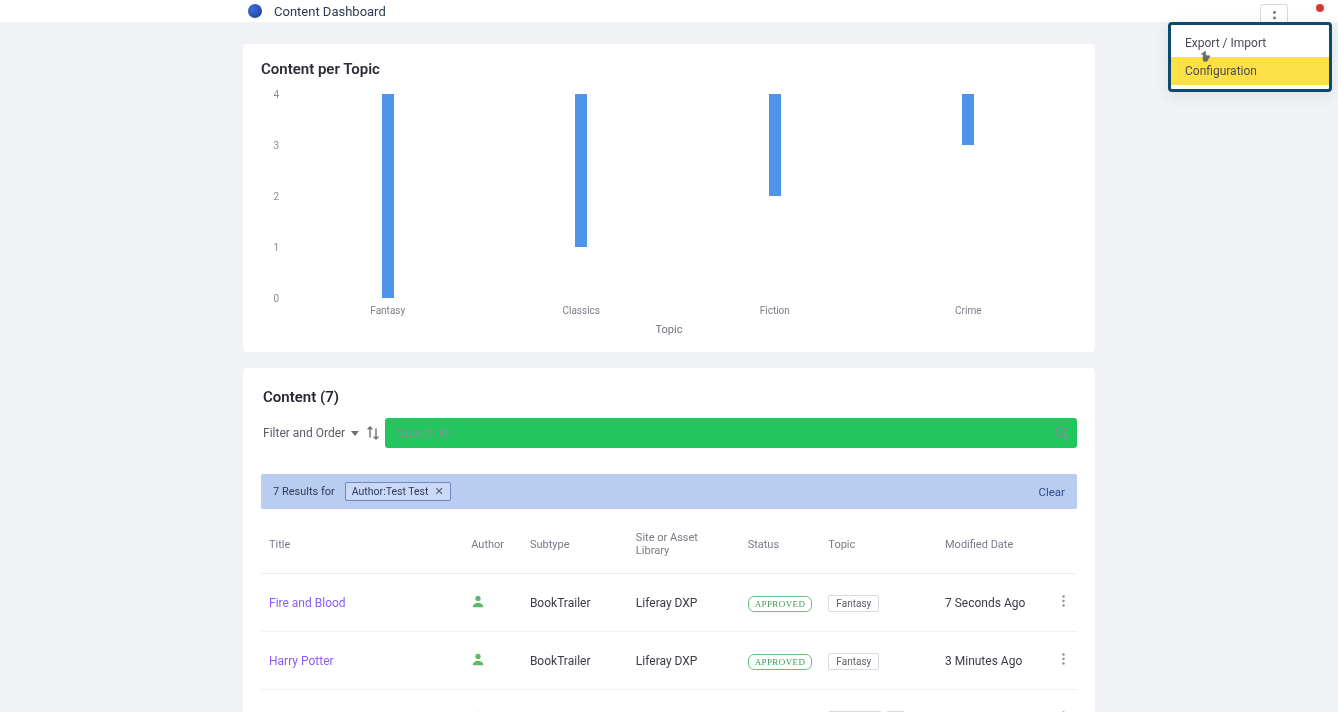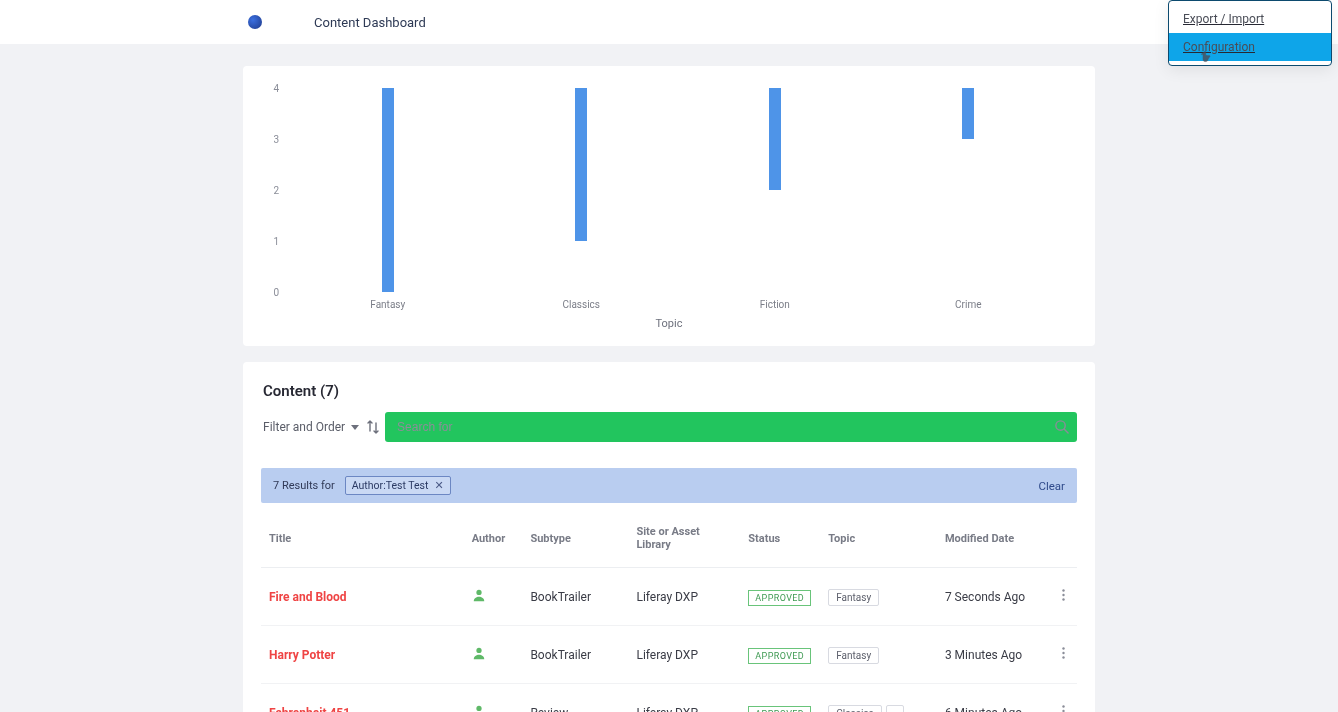--- a/index.html
+++ b/index.html
@@ -7,26 +7,25 @@
     font-family: -apple-system, BlinkMacSystemFont, "Segoe UI", Roboto, sans-serif;
     background: #f1f2f5;
     color: #272833;
     font-size: 13px;
     overflow-x: hidden;
   }
 
   
   .topbar {
     background: #fff;
-    height: 44px;
+    height: 22px;
     display: flex;
     align-items: center;
     padding: 0 4px 0 248px;
     position: relative;
-    gap: 40px;
   }
   .brand-dot {
     width: 14px; height: 14px; border-radius: 50%;
     background: radial-gradient(circle at 35% 35%, #3b6fe0, #1e3a8a);
     margin-right: 12px;
   }
   .brand-title { font-size: 13px; color: #2e3a55; }
 
   .topbar-right {
     position: absolute;
@@ -52,37 +51,36 @@
   }
   .notif-badge {
     width: 12px; height: 12px; border-radius:50%;
     background:#d63a2e; border:2px solid #fff;
     position:absolute; top:-6px; right:-4px;
   }
 
   
   .dropdown {
     position: absolute;
-    top: 0; right: 6px;
+    top: 22px; right: 6px;
     width: 164px;
     background: #fff;
-    border:1px solid #0c4a6e;
+    border:3px solid #0c4a6e;
     border-radius:4px;
     box-shadow: 0 4px 16px rgba(0,0,0,0.08);
     z-index: 50;
     padding: 4px 0;
-    text-decoration: underline;
   }
   .dropdown-item {
     padding: 7px 14px;
     font-size: 12px;
     color: #4a4d57;
     cursor: pointer;
   }
-  .dropdown-item.hover { background:#0ea5e9; }
+  .dropdown-item.hover { background:#fde047; }
 
   .cursor-pointer-img {
     position:absolute;
     top: 50px; right: 124px;
     width:14px; height:14px;
     z-index: 60;
   }
 
   
   .page {
@@ -163,42 +161,43 @@
     border:1px solid #6c87c3; border-radius:2px;
     padding:2px 6px; color:#2b3a63; font-size:10.5px;
     background: rgba(255,255,255,0.25);
   }
   .chip-x { cursor:pointer; font-size:11px; color:#4b5a86; }
   .filter-bar .clear { margin-left:auto; color:#2f4a8b; font-size:11.5px; cursor:pointer; }
 
   
   table { width:100%; border-collapse:collapse; margin-top:4px; }
   thead th {
-    text-align:left; font-weight:700; font-size:11px; color:#787b86;
+    text-align:left; font-weight:400; font-size:11px; color:#787b86;
     padding: 18px 8px 16px;
     border-bottom: 1px solid #eceef1;
   }
   tbody td {
     font-size:12px; color:#3a3c46;
     padding: 20px 8px;
     border-bottom: 1px solid #f1f2f4;
     vertical-align: middle;
   }
   tbody tr:last-child td { border-bottom:none; }
-  .title-cell { font-weight:700; color:#ef4444; }
+  .title-cell { font-weight:400; color:#8b5cf6; }
 
   .author-icon { width:14px; height:14px; color:#5fb968; display:inline-block; }
 
   .status-badge {
     border:1px solid #69c47a;
     color:#3f9a53;
     font-size:9px; letter-spacing:0.4px;
     padding: 2px 6px;
-    border-radius:0;
+    border-radius:6px;
     text-transform: uppercase;
+    font-family: Liberation Serif, serif;
   }
 
   .topic-tag {
     border:1px solid #d8dae1;
     color:#5d606c;
     font-size:10px;
     padding:2px 7px;
     border-radius:2px;
     margin-right:4px;
   }
@@ -243,20 +242,21 @@
   </div>
 
   <svg class="cursor-pointer-img" viewBox="0 0 24 24">
     <path d="M9 2c.6 0 1 .4 1 1v7l1-1c.4-.4 1-.4 1.4 0 .4.4.4 1 0 1.4l1-1c.4-.4 1-.4 1.4 0 .4.4.4 1 0 1.4l.9-.9c.4-.4 1-.4 1.4 0 .4.4.4 1 0 1.4L14 16c0 2-1 4-5 4-3 0-4-2-4-4V7l-1 1c-.4.4-1 .4-1.4 0-.4-.4-.4-1 0-1.4L8 2.4C8.2 2.1 8.6 2 9 2z" fill="#4a4d57" stroke="#4a4d57" stroke-width="0.5" opacity="0.8"></path>
   </svg>
 </div>
 
 <div class="page">
 
   <div class="card">
+    <div class="card-title">Content per Topic</div>
     <div class="chart-wrap">
       <div class="y-axis" id="y-axis">
           <span class="y-tick" style="top: 100%;">0</span>
           <span class="y-tick" style="top: 75%;">1</span>
           <span class="y-tick" style="top: 50%;">2</span>
           <span class="y-tick" style="top: 25%;">3</span>
           <span class="y-tick" style="top: 0%;">4</span>
         </div>
       <div class="plot" id="plot">
           <div class="bar-slot" style="left: 0%; width: 25%; height: 100%;">

